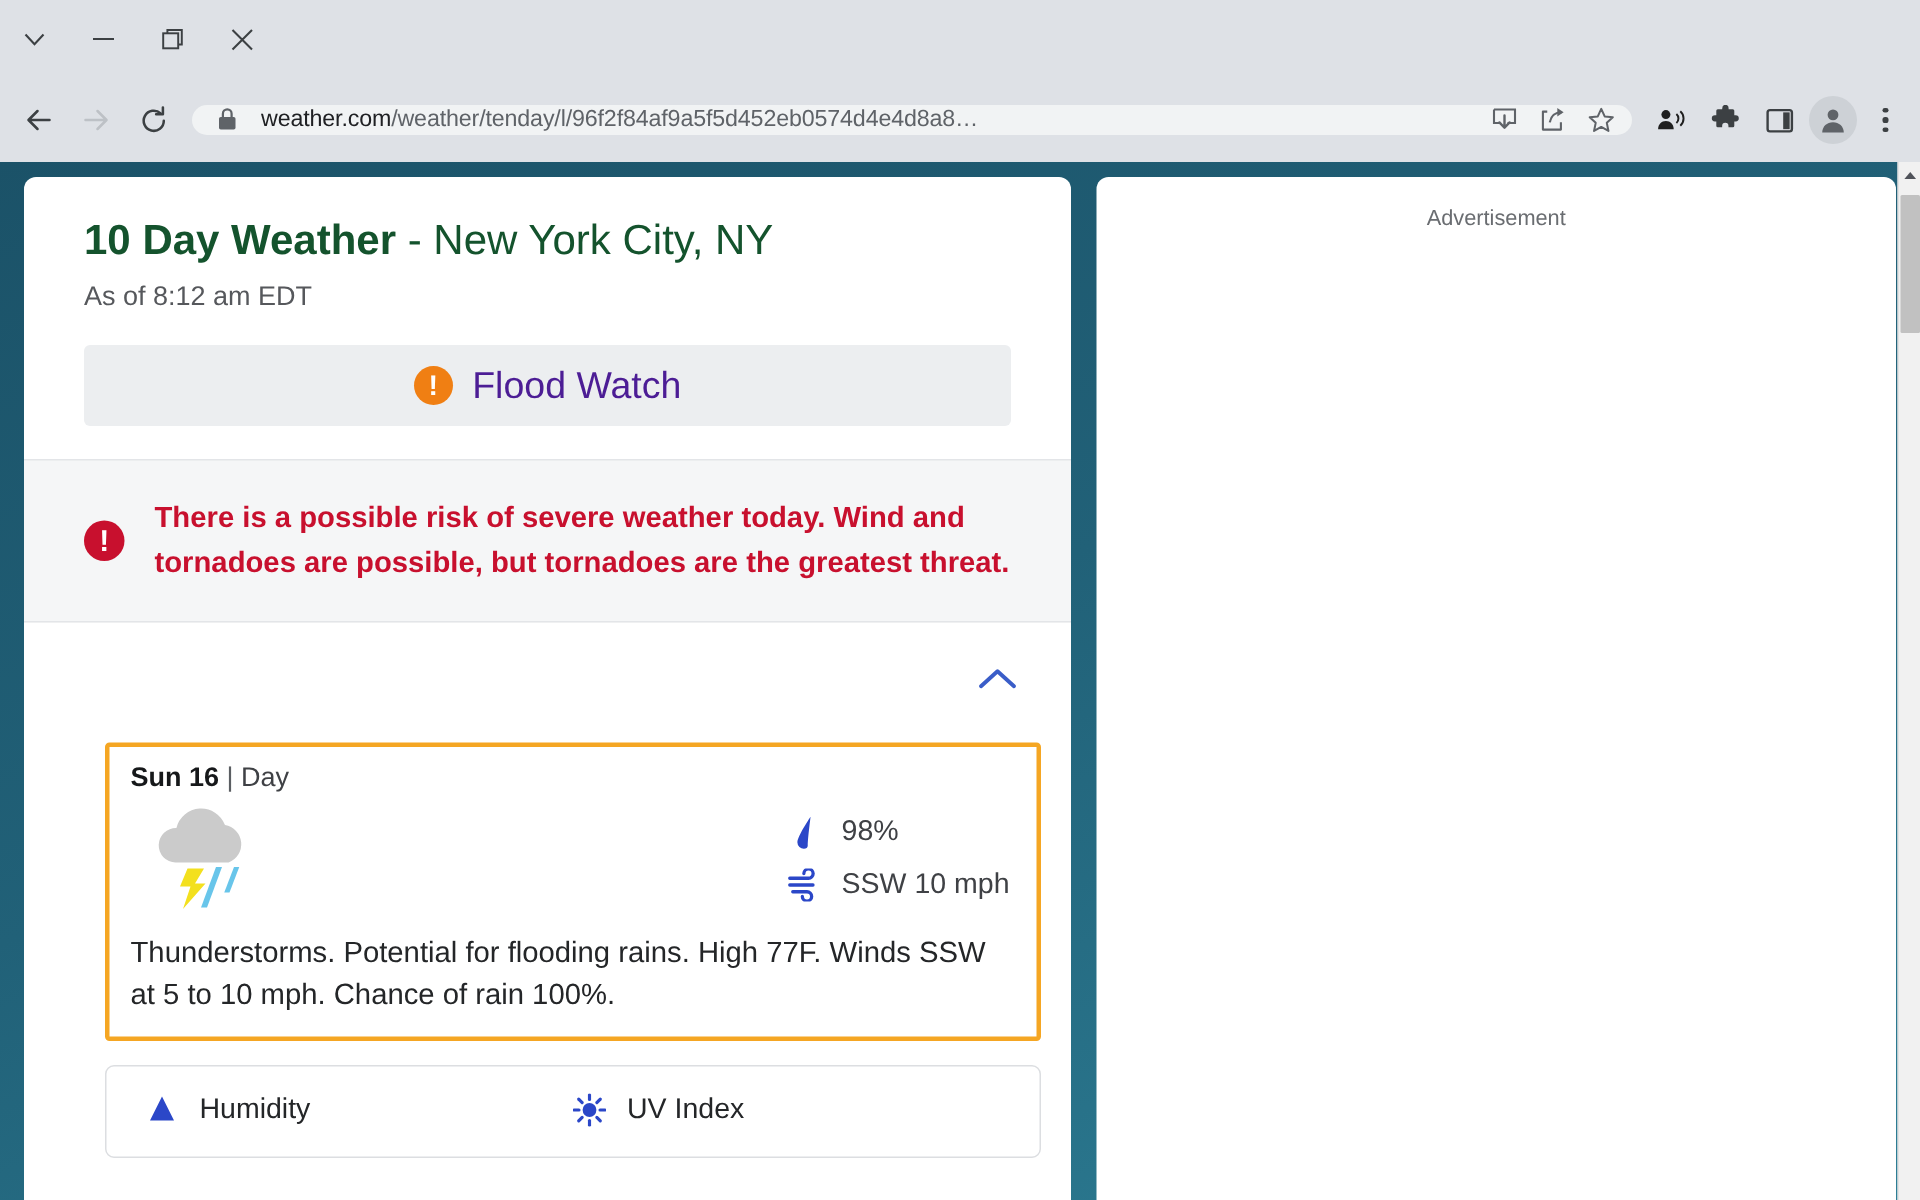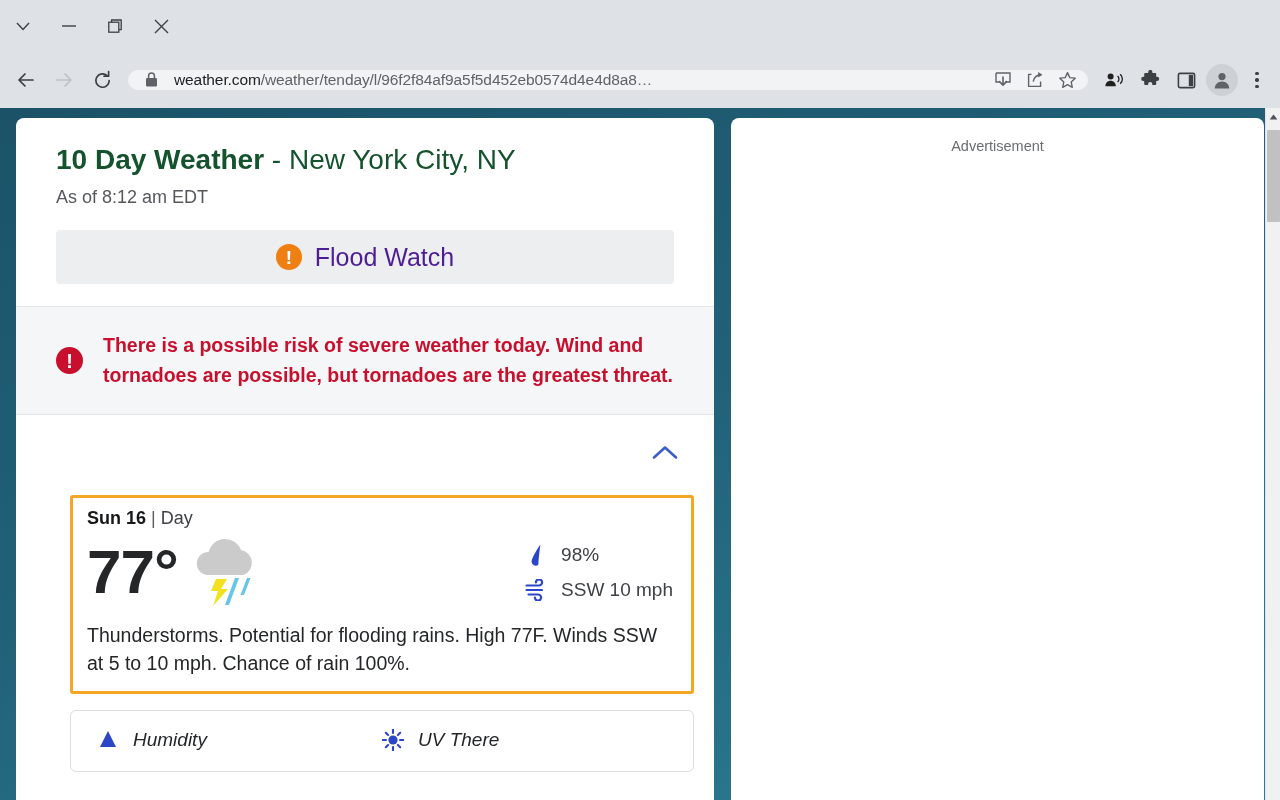--- a/index.html
+++ b/index.html
@@ -168,21 +168,20 @@
   .metric-ic { width: 24px; height: 24px; color: #2b47c8; flex: none;
                display:flex; align-items:center; justify-content:center; }
   .metric-val { font-size: 19px; color: #3f4145; white-space: nowrap; }
 
   .day-desc { font-size: 19.5px; color: #242628; line-height: 28px; margin-top: 10px; }
 
   .details-card {
     margin: 16px 0 0 22px; width: 624px; border: 1px solid #dcdee1;
     border-radius: 6px; padding: 18px 26px 20px 26px;
     display: flex;
-    font-style: italic;
   }
   .detail-item { display: flex; align-items: center; gap: 14px; width: 50%; }
   .detail-ic { width: 22px; height: 22px; color: #2b47c8; flex: none;
                display:flex; align-items:center; justify-content:center;}
   .detail-label { font-size: 19px; color: #242628; }
 
   
   .ad-col {
     width: 533px; background: #fff; border-radius: 8px;
     flex: none; height: 800px; padding-top: 20px;
@@ -343,21 +342,20 @@
             <div class="chevron-up">
               <svg width="26" height="15" viewBox="0 0 26 15">
                   <path d="M2 12.5 L13 2.5 L24 12.5" stroke="currentColor" stroke-width="2.6" fill="none" stroke-linecap="round" stroke-linejoin="round"></path>
                 </svg>
             </div>
 
             <div class="day-card">
               <div class="day-head"><b>Sun 16</b><span class="sep" style="margin:0 5px;">|</span><span class="part">Day</span></div>
 
               <div class="day-mid">
-                <div class="temp">77°</div>
 
                 <div class="wx-icon">
                   <svg width="82" height="78" viewBox="0 0 82 78">
                     <path d="M22 42 a11.5 11.5 0 0 1 0.6 -23 a17 17 0 0 1 32.4 -2 a13 13 0 0 1 2.4 25 Z" fill="#cbcbcb"></path>
                     <path d="M30 46 L41 46 L35 56 L42 56 L27 73 L32 58 L25 58 Z" fill="#f3e01e"></path>
                     <path d="M49 45 L53 45 L43 72 L39 72 Z" fill="#68c5ea"></path>
                     <path d="M61 45 L64.5 45 L58 62 L54.5 62 Z" fill="#68c5ea"></path>
                   </svg>
                 </div>
 
@@ -404,21 +402,21 @@
                         <path d="M11 18 V21.2"></path>
                       <path d="M0.8 11 H4"></path>
                         <path d="M18 11 H21.2"></path>
                       <path d="M3.8 3.8 L6.1 6.1"></path>
                         <path d="M15.9 15.9 L18.2 18.2"></path>
                       <path d="M18.2 3.8 L15.9 6.1"></path>
                         <path d="M6.1 15.9 L3.8 18.2"></path>
                     </g>
                   </svg>
                 </div>
-                <div class="detail-label">UV There</div>
+                <div class="detail-label">UV Index</div>
               </div>
             </div>
           </div>
         </div>
 
         <div class="ad-col">
           <div class="ad-label">Advertisement</div>
         </div>
 
       </div>

